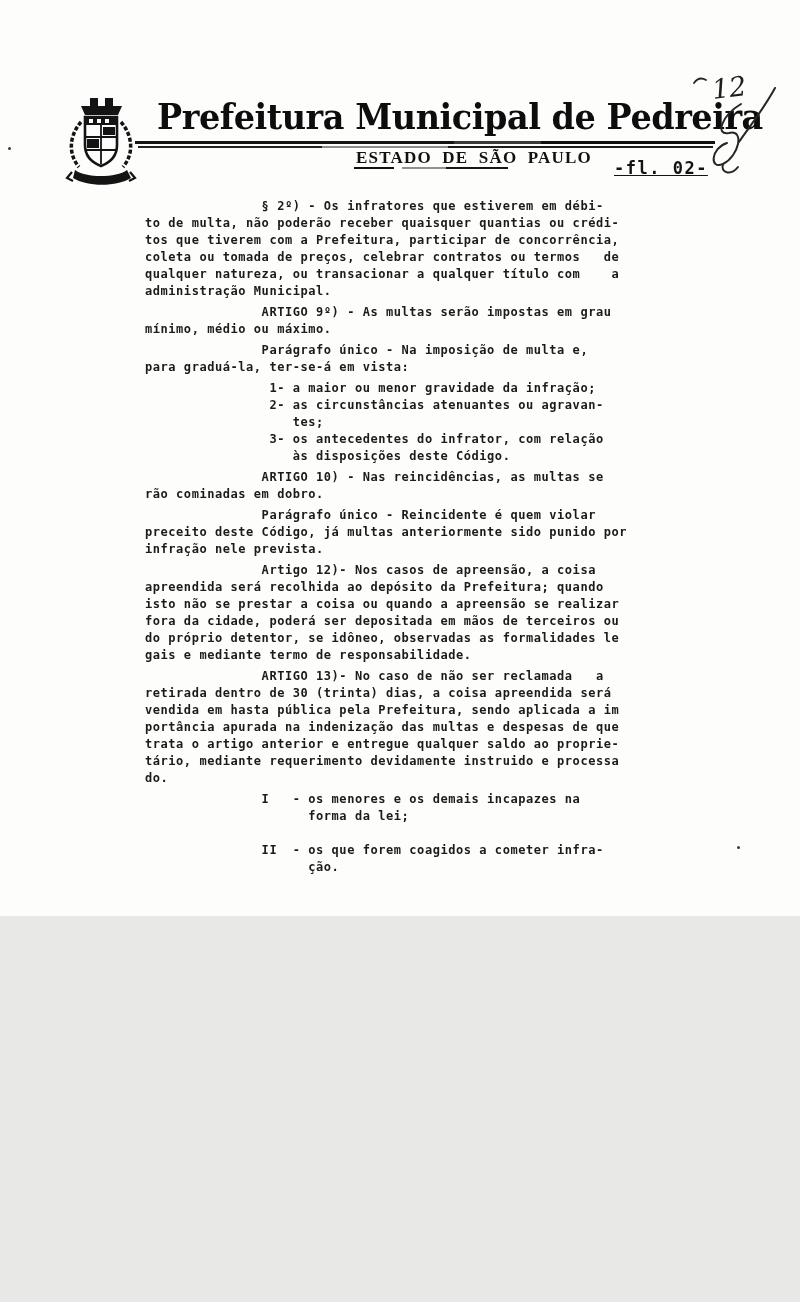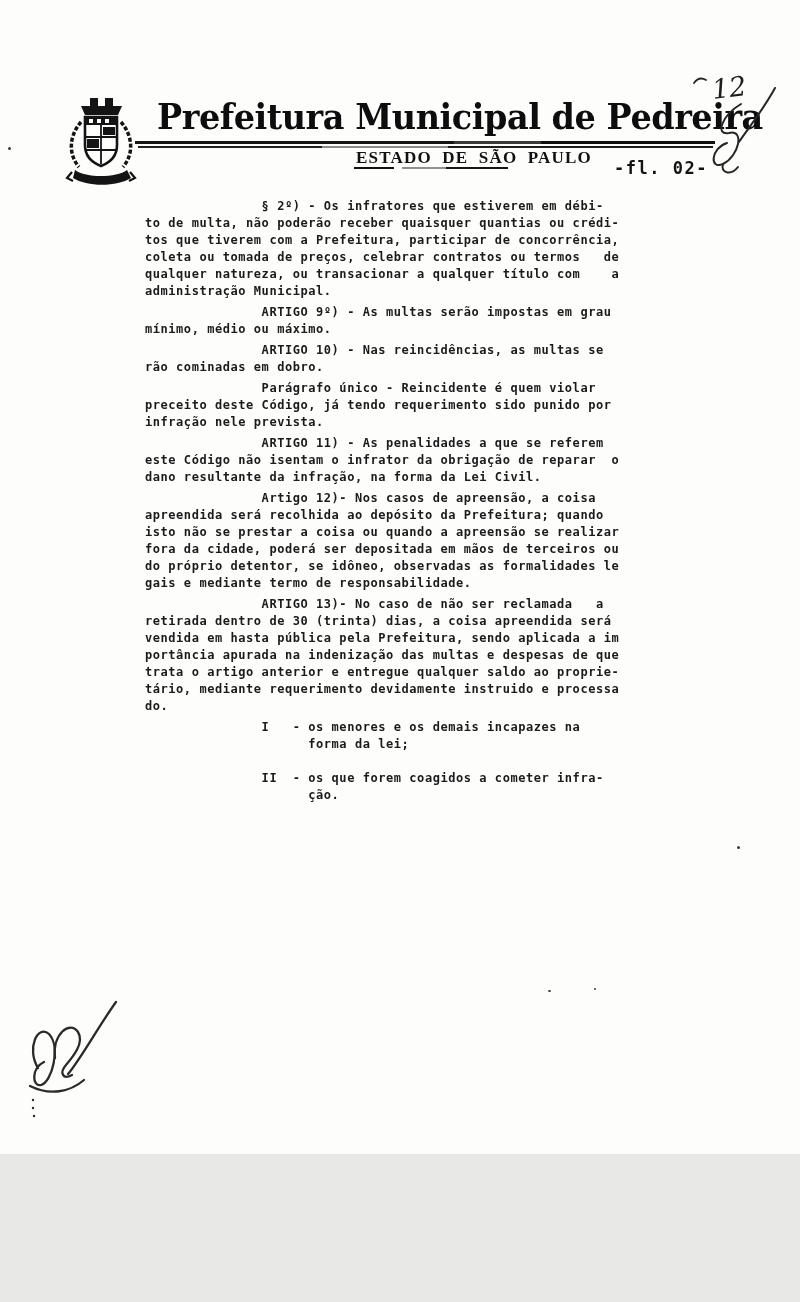--- a/index.html
+++ b/index.html
@@ -1,17 +1,17 @@
 <!DOCTYPE html>
 <html><head>
 <meta charset="utf-8">
 <style>
   html,body { margin:0; padding:0; background:#e8e8e6; }
   .sheet {
-    position:relative; width:800px; height:1154px;
+    position:relative; width:800px; height:916px;
     background:#fdfdfc; overflow:hidden;
     font-family:"DejaVu Sans Mono", monospace;
     color:#161616;
   }
   
   .logo { position:absolute; left:62px; top:92px; }
   .title {
     position:absolute; left:157px; top:95px;
     font-family:"DejaVu Serif", serif; font-weight:700;
     font-size:36px; letter-spacing:-0.5px; white-space:nowrap;
@@ -24,21 +24,21 @@
   .subtitle {
     position:absolute; left:356px; top:148px;
     font-family:"Liberation Serif", serif; font-weight:700; font-size:17px;
     letter-spacing:1.2px; word-spacing:5px; white-space:nowrap; color:#111;
   }
   .subtitle-underline { position:absolute; left:354px; top:167px; width:154px; height:2px;
     background:linear-gradient(90deg,#111 0 26%,rgba(0,0,0,0) 26% 31%,#909090 31% 60%,#161616 60% 100%); }
   .folio {
     position:absolute; left:614px; top:158px;
     font-family:"DejaVu Sans Mono", monospace; font-weight:700;
-    font-size:17px; letter-spacing:1.5px; color:#131313; white-space:nowrap;
+    font-size:17px; letter-spacing:1.5px; color:#131313; white-space:nowrap;text-decoration:underline;
   }
   .hand-number {
     position:absolute; left:712px; top:72px;
     font-family:"DejaVu Serif", serif; font-style:italic; font-weight:400;
     font-size:27px; transform:rotate(-7deg); color:#1d1d1d;
   }
   .hand-flourish { position:absolute; left:695px; top:86px; }
   .hand-tick { position:absolute; left:692px; top:74px; }
   
   .doc-body { position:absolute; left:137px; top:198px; width:650px; }
@@ -109,28 +109,32 @@
 
   <div class="doc-body">
     <div class="para">               § 2º) - Os infratores que estiverem em débi-
 to de multa, não poderão receber quaisquer quantias ou crédi-
 tos que tiverem com a Prefeitura, participar de concorrência,
 coleta ou tomada de preços, celebrar contratos ou termos   de
 qualquer natureza, ou transacionar a qualquer título com    a
 administração Municipal.</div>
     <div class="para">               ARTIGO 9º) - As multas serão impostas em grau
 mínimo, médio ou máximo.</div>
+    <div class="para">               Parágrafo único - Na imposição de multa e,
+para graduá-la, ter-se-á em vista:</div>
+    <div class="para">                1- a maior ou menor gravidade da infração;
+                2- as circunstâncias atenuantes ou agravan-
+                   tes;
+                3- os antecedentes do infrator, com relação
+                   às disposições deste Código.</div>
     <div class="para">               ARTIGO 10) - Nas reincidências, as multas se
 rão cominadas em dobro.</div>
     <div class="para">               Parágrafo único - Reincidente é quem violar
-preceito deste Código, já tendo requerimento sido punido por
+preceito deste Código, já multas anteriormente sido punido por
 infração nele prevista.</div>
-    <div class="para">               ARTIGO 11) - As penalidades a que se referem
-este Código não isentam o infrator da obrigação de reparar  o
-dano resultante da infração, na forma da Lei Civil.</div>
     <div class="para">               Artigo 12)- Nos casos de apreensão, a coisa
 apreendida será recolhida ao depósito da Prefeitura; quando
 isto não se prestar a coisa ou quando a apreensão se realizar
 fora da cidade, poderá ser depositada em mãos de terceiros ou
 do próprio detentor, se idôneo, observadas as formalidades le
 gais e mediante termo de responsabilidade.</div>
     <div class="para">               ARTIGO 13)- No caso de não ser reclamada   a
 retirada dentro de 30 (trinta) dias, a coisa apreendida será
 vendida em hasta pública pela Prefeitura, sendo aplicada a im
 portância apurada na indenização das multas e despesas de que

